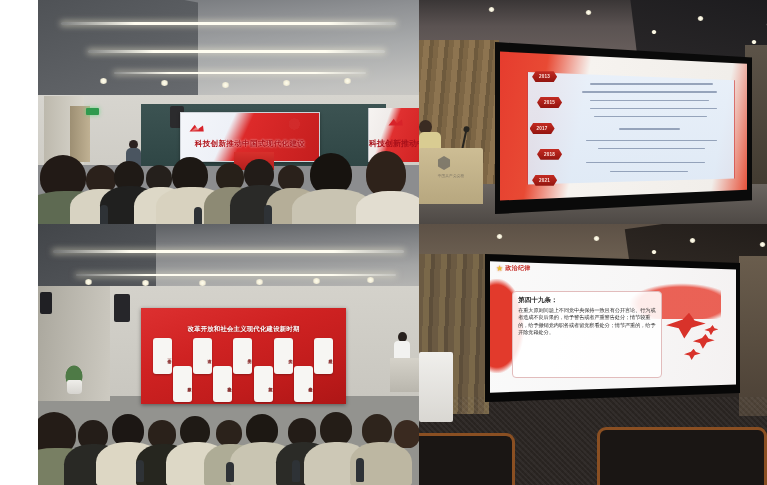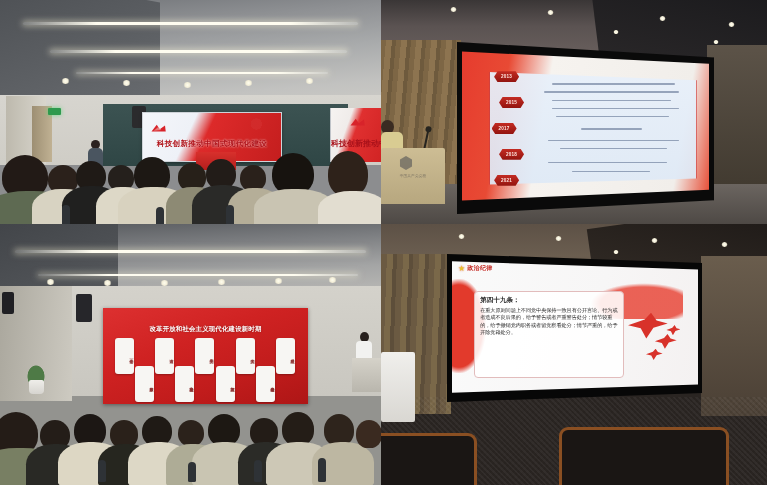--- a/index.html
+++ b/index.html
@@ -9,20 +9,21 @@
     background:#ffffff;
     font-family:"Liberation Sans", sans-serif;
   }
   #collage{
     position:relative; width:767px; height:485px;
     background:#ffffff;
     display:grid;
     grid-template-columns:381px 386px;
     grid-template-rows:224px 261px;
     gap:0;
+    padding-left:38px;
   }
   .photo{ position:relative; overflow:hidden; background:#2a2a2a; }
   .downlight{ position:absolute; border-radius:50%; background:radial-gradient(circle,#fffef0 0%,#f3eed8 45%,rgba(220,215,195,0) 75%); }
   .head{ position:absolute; border-radius:50% 50% 44% 44%; }
   .shoulder{ position:absolute; border-radius:46% 46% 8% 8%; }
   .chair{ position:absolute; border-radius:5px 5px 2px 2px; background:#2e3236; }
 
   
   #tl{ background:#8c8d8f; }
   #tl .ceil{ position:absolute; left:0; top:0; width:100%; height:112px;

